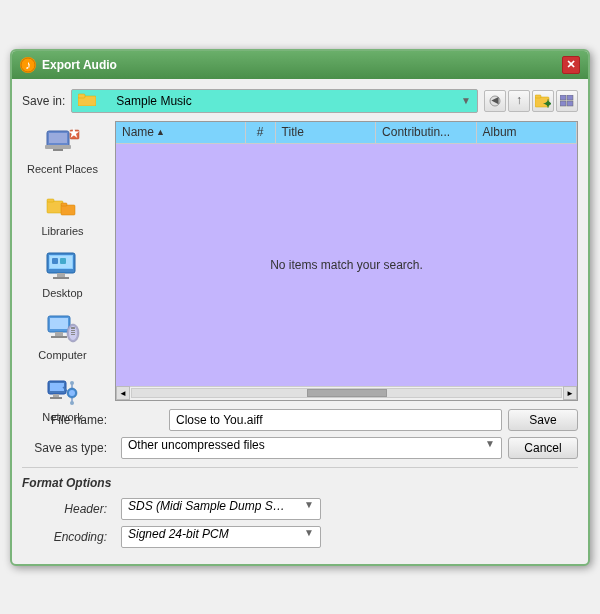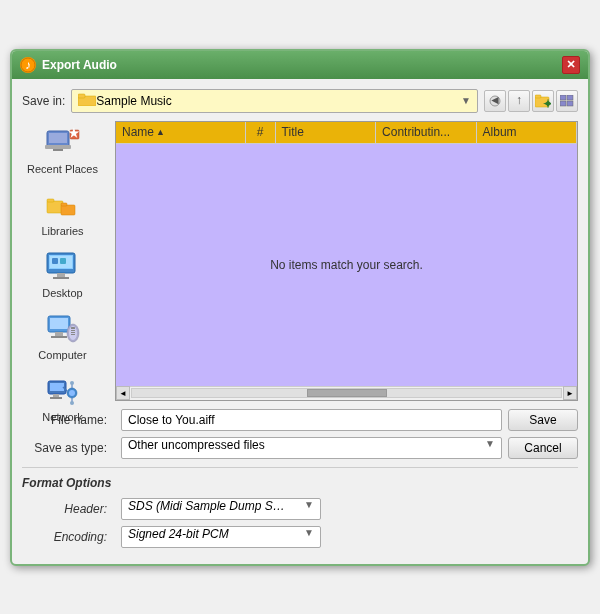--- a/index.html
+++ b/index.html
@@ -53,25 +53,25 @@
       align-items: center;
       gap: 6px;
       margin-bottom: 8px;
     }
     .save-in-label { font-size: 12px; color: #333; white-space: nowrap; text-align: right; }
     .save-in-select {
       display: flex;
       align-items: center;
       flex: 1;
       border: 1px solid #aaa;
-      background: #fef9c3;
+      background: #5eead4;
       height: 24px;
       padding: 0 6px;
       border-radius: 2px;
-      gap: 0;
+      gap: 20px;
     }
     .folder-icon-sm { font-size: 14px; }
     .save-in-text { flex: 1; font-size: 12px; }
     .save-in-arrow { color: #666; font-size: 10px; }
     .toolbar-icons {
       display: flex;
       gap: 2px;
     }
     .tb-btn {
       width: 22px; height: 22px;
@@ -111,21 +111,21 @@
     .sidebar-label { font-size: 11px; color: #333; text-align: center; }
     .file-area {
       flex: 1;
       border: 1px solid #999;
       background: white;
       display: flex;
       flex-direction: column;
     }
     .file-header {
       display: flex;
-      background: #eab308;
+      background: #7dd3fc;
       border-bottom: 1px solid #ccc;
       height: 22px;
     }
     .col-header {
       padding: 3px 6px;
       font-size: 11px;
       color: #333;
       border-right: 1px solid #ccc;
       cursor: pointer;
       display: flex; align-items: center; gap: 2px;
@@ -170,20 +170,21 @@
       gap: 6px;
     }
     .form-input {
       flex: 1;
       height: 22px;
       border: 1px solid #aaa;
       padding: 0 6px;
       font-size: 12px;
       background: white;
       border-radius: 2px;
+      margin-left: 48px;
     }
     .dropdown-select {
       flex: 1;
       height: 22px;
       border: 1px solid #aaa;
       padding: 0 6px;
       font-size: 12px;
       background: white;
       border-radius: 2px;
       display: flex;

